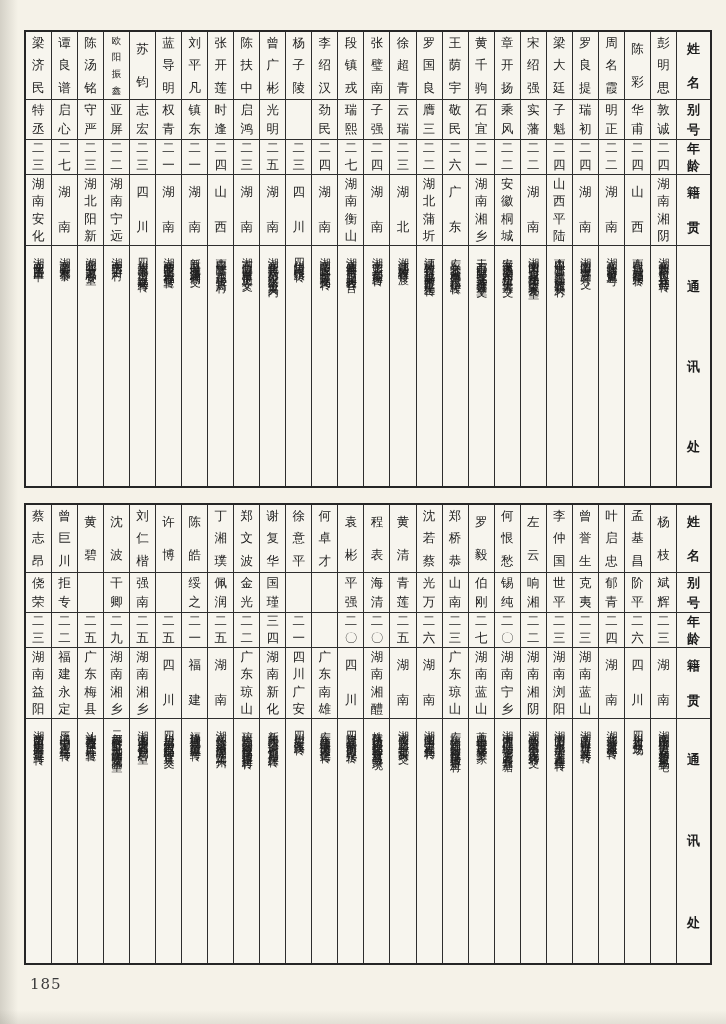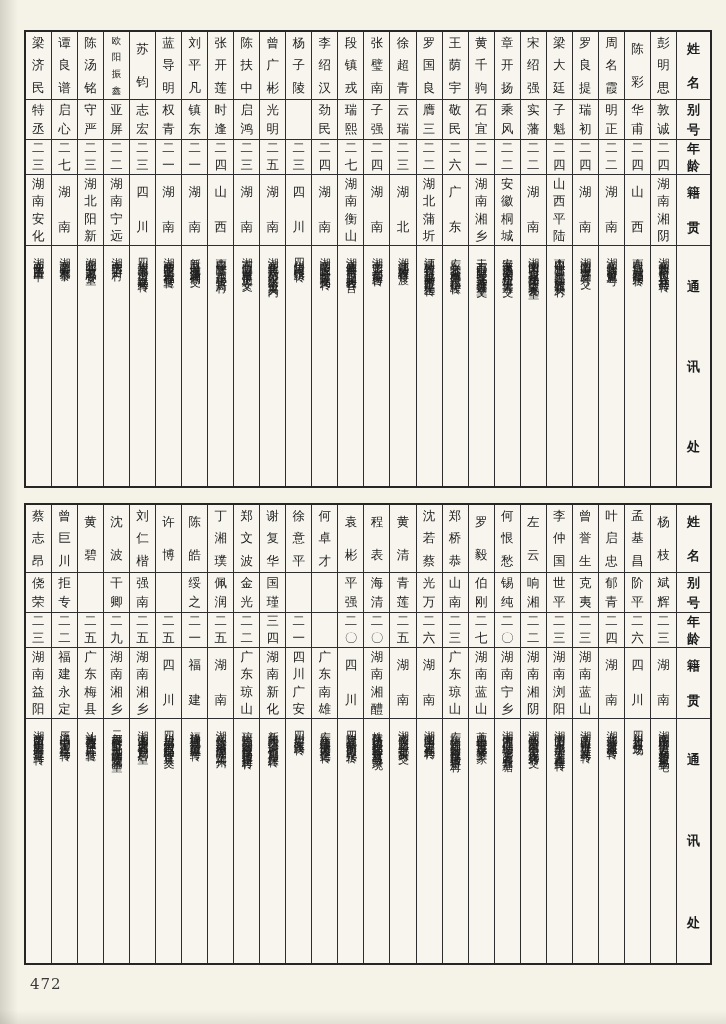--- a/index.html
+++ b/index.html
@@ -1224,13 +1224,13 @@
         <span class="ch">南</span>
         <span class="ch">益</span>
         <span class="ch">阳</span>
       </div>
       <div class="cell cell-addr">
         <span class="vtext">湖南益阳三里桥同泰甡宝号转</span>
       </div>
     </div>
   </div>
 
-<div class="page-number">472</div>
+<div class="page-number">185</div>
 
 </body></html>

